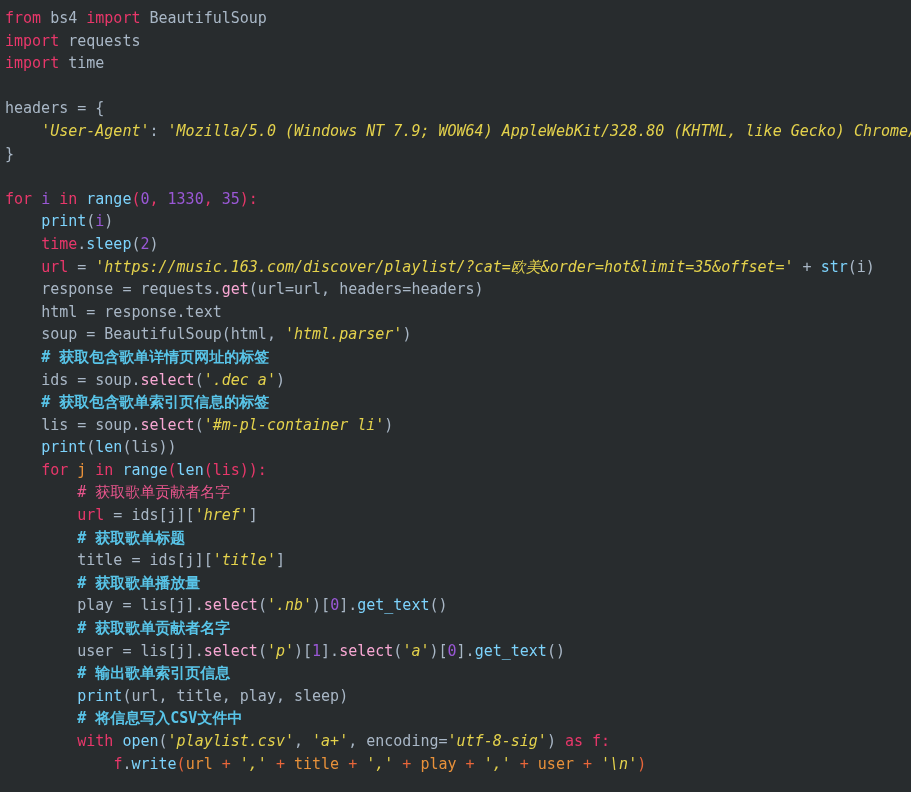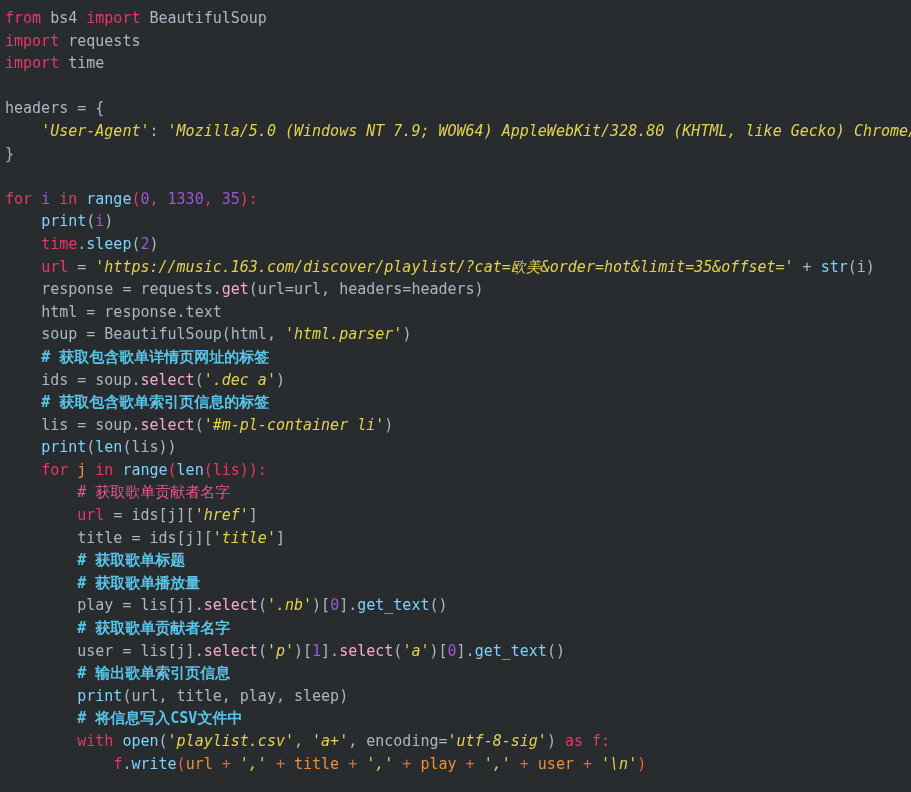--- a/index.html
+++ b/index.html
@@ -73,22 +73,22 @@
       <div class="code-line"><span class="tk t-punc">    </span><span class="tk t-name">html</span><span class="tk t-punc"> = </span><span class="tk t-name">response</span><span class="tk t-punc">.text</span></div>
       <div class="code-line"><span class="tk t-punc">    </span><span class="tk t-name">soup</span><span class="tk t-punc"> = </span><span class="tk t-name">BeautifulSoup</span><span class="tk t-punc">(html, </span><span class="tk t-str">'html.parser'</span><span class="tk t-punc">)</span></div>
       <div class="code-line"><span class="tk t-punc">    </span><span class="tk t-cmt"># 获取包含歌单详情页网址的标签</span></div>
       <div class="code-line"><span class="tk t-punc">    </span><span class="tk t-name">ids</span><span class="tk t-punc"> = </span><span class="tk t-name">soup</span><span class="tk t-punc">.</span><span class="tk t-meth">select</span><span class="tk t-punc">(</span><span class="tk t-str">'.dec a'</span><span class="tk t-punc">)</span></div>
       <div class="code-line"><span class="tk t-punc">    </span><span class="tk t-cmt"># 获取包含歌单索引页信息的标签</span></div>
       <div class="code-line"><span class="tk t-punc">    </span><span class="tk t-name">lis</span><span class="tk t-punc"> = </span><span class="tk t-name">soup</span><span class="tk t-punc">.</span><span class="tk t-meth">select</span><span class="tk t-punc">(</span><span class="tk t-str">'#m-pl-container li'</span><span class="tk t-punc">)</span></div>
       <div class="code-line"><span class="tk t-punc">    </span><span class="tk t-fn">print</span><span class="tk t-punc">(</span><span class="tk t-fn">len</span><span class="tk t-punc">(lis))</span></div>
       <div class="code-line"><span class="tk t-punc">    </span><span class="tk t-kw">for</span><span class="tk t-punc"> </span><span class="tk t-orange">j</span><span class="tk t-punc"> </span><span class="tk t-kw">in</span><span class="tk t-punc"> </span><span class="tk t-fn">range</span><span class="tk t-kw">(</span><span class="tk t-fn">len</span><span class="tk t-kw">(lis</span><span class="tk t-kw">)):</span></div>
       <div class="code-line"><span class="tk t-punc">        </span><span class="tk t-cmt-pk"># 获取歌单贡献者名字</span></div>
       <div class="code-line"><span class="tk t-punc">        </span><span class="tk t-spec">url</span><span class="tk t-punc"> = </span><span class="tk t-punc">ids[j][</span><span class="tk t-str">'href'</span><span class="tk t-punc">]</span></div>
+      <div class="code-line"><span class="tk t-punc">        </span><span class="tk t-cmt"># 获取歌单标题</span></div>
       <div class="code-line"><span class="tk t-punc">        </span><span class="tk t-name">title</span><span class="tk t-punc"> = </span><span class="tk t-punc">ids[j][</span><span class="tk t-str">'title'</span><span class="tk t-punc">]</span></div>
-      <div class="code-line"><span class="tk t-punc">        </span><span class="tk t-cmt"># 获取歌单标题</span></div>
       <div class="code-line"><span class="tk t-punc">        </span><span class="tk t-cmt"># 获取歌单播放量</span></div>
       <div class="code-line"><span class="tk t-punc">        </span><span class="tk t-name">play</span><span class="tk t-punc"> = </span><span class="tk t-punc">lis[j]</span><span class="tk t-punc">.</span><span class="tk t-meth">select</span><span class="tk t-punc">(</span><span class="tk t-str">'.nb'</span><span class="tk t-punc">)[</span><span class="tk t-num">0</span><span class="tk t-punc">].</span><span class="tk t-fn">get_text</span><span class="tk t-punc">()</span></div>
       <div class="code-line"><span class="tk t-punc">        </span><span class="tk t-cmt"># 获取歌单贡献者名字</span></div>
       <div class="code-line"><span class="tk t-punc">        </span><span class="tk t-name">user</span><span class="tk t-punc"> = </span><span class="tk t-punc">lis[j]</span><span class="tk t-punc">.</span><span class="tk t-meth">select</span><span class="tk t-punc">(</span><span class="tk t-str">'p'</span><span class="tk t-punc">)[</span><span class="tk t-num">1</span><span class="tk t-punc">].</span><span class="tk t-meth">select</span><span class="tk t-punc">(</span><span class="tk t-str">'a'</span><span class="tk t-punc">)[</span><span class="tk t-num">0</span><span class="tk t-punc">].</span><span class="tk t-fn">get_text</span><span class="tk t-punc">()</span></div>
       <div class="code-line"><span class="tk t-punc">        </span><span class="tk t-cmt"># 输出歌单索引页信息</span></div>
       <div class="code-line"><span class="tk t-punc">        </span><span class="tk t-fn">print</span><span class="tk t-punc">(url, title, play, sleep)</span></div>
       <div class="code-line"><span class="tk t-punc">        </span><span class="tk t-cmt"># 将信息写入CSV文件中</span></div>
       <div class="code-line"><span class="tk t-punc">        </span><span class="tk t-kw">with</span><span class="tk t-punc"> </span><span class="tk t-fn">open</span><span class="tk t-punc">(</span><span class="tk t-str">'playlist.csv'</span><span class="tk t-punc">, </span><span class="tk t-str">'a+'</span><span class="tk t-punc">, encoding=</span><span class="tk t-str">'utf-8-sig'</span><span class="tk t-punc">)</span><span class="tk t-kw"> as </span><span class="tk t-kw">f:</span></div>
       <div class="code-line"><span class="tk t-punc">            </span><span class="tk t-spec">f</span><span class="tk t-punc">.</span><span class="tk t-fn">write</span><span class="tk t-op-or">(</span><span class="tk t-orange">url</span><span class="tk t-op-or"> + </span><span class="tk t-str">','</span><span class="tk t-op-or"> + </span><span class="tk t-orange">title</span><span class="tk t-op-or"> + </span><span class="tk t-str">','</span><span class="tk t-op-or"> + </span><span class="tk t-orange">play</span><span class="tk t-op-or"> + </span><span class="tk t-str">','</span><span class="tk t-op-or"> + </span><span class="tk t-orange">user</span><span class="tk t-op-or"> + </span><span class="tk t-str">'\n'</span><span class="tk t-op-or">)</span></div>
     </div>

